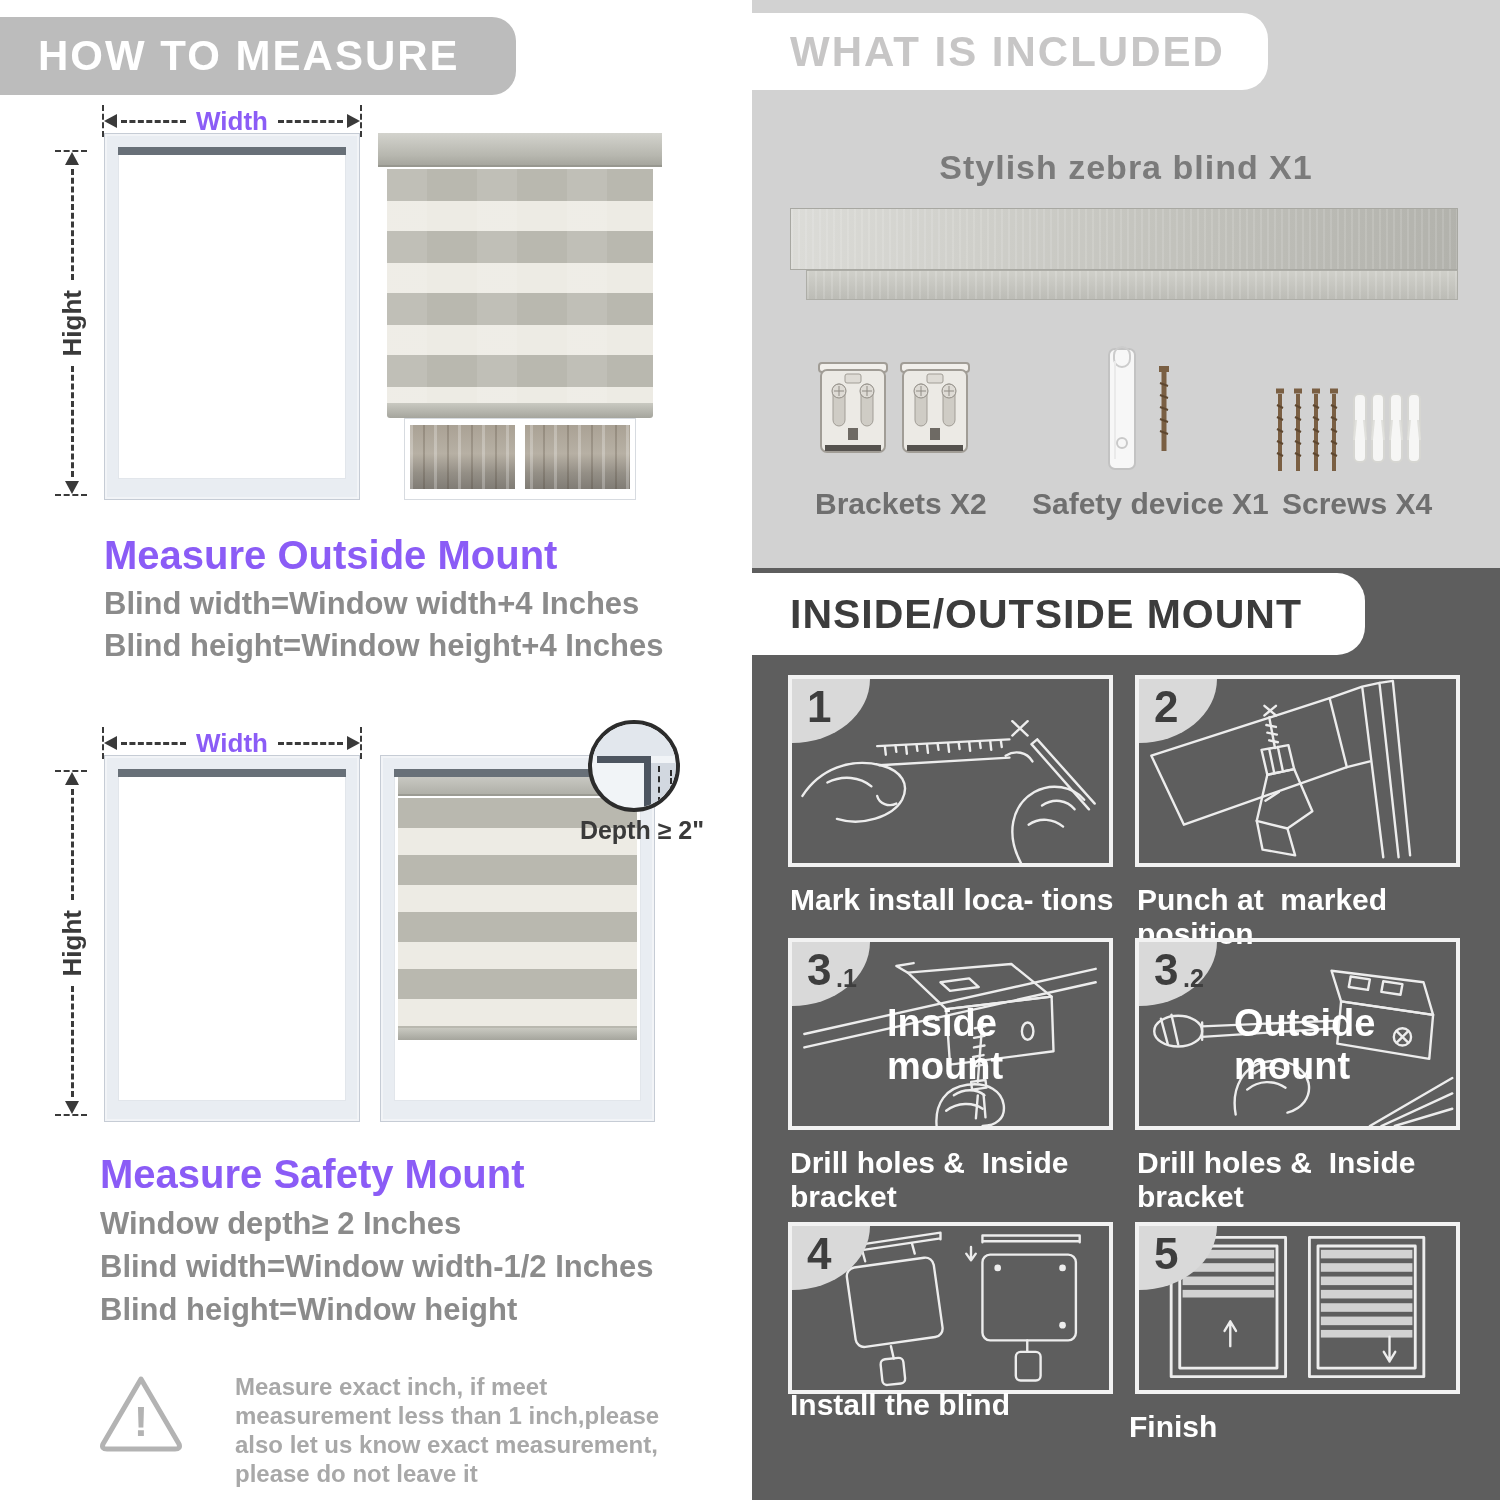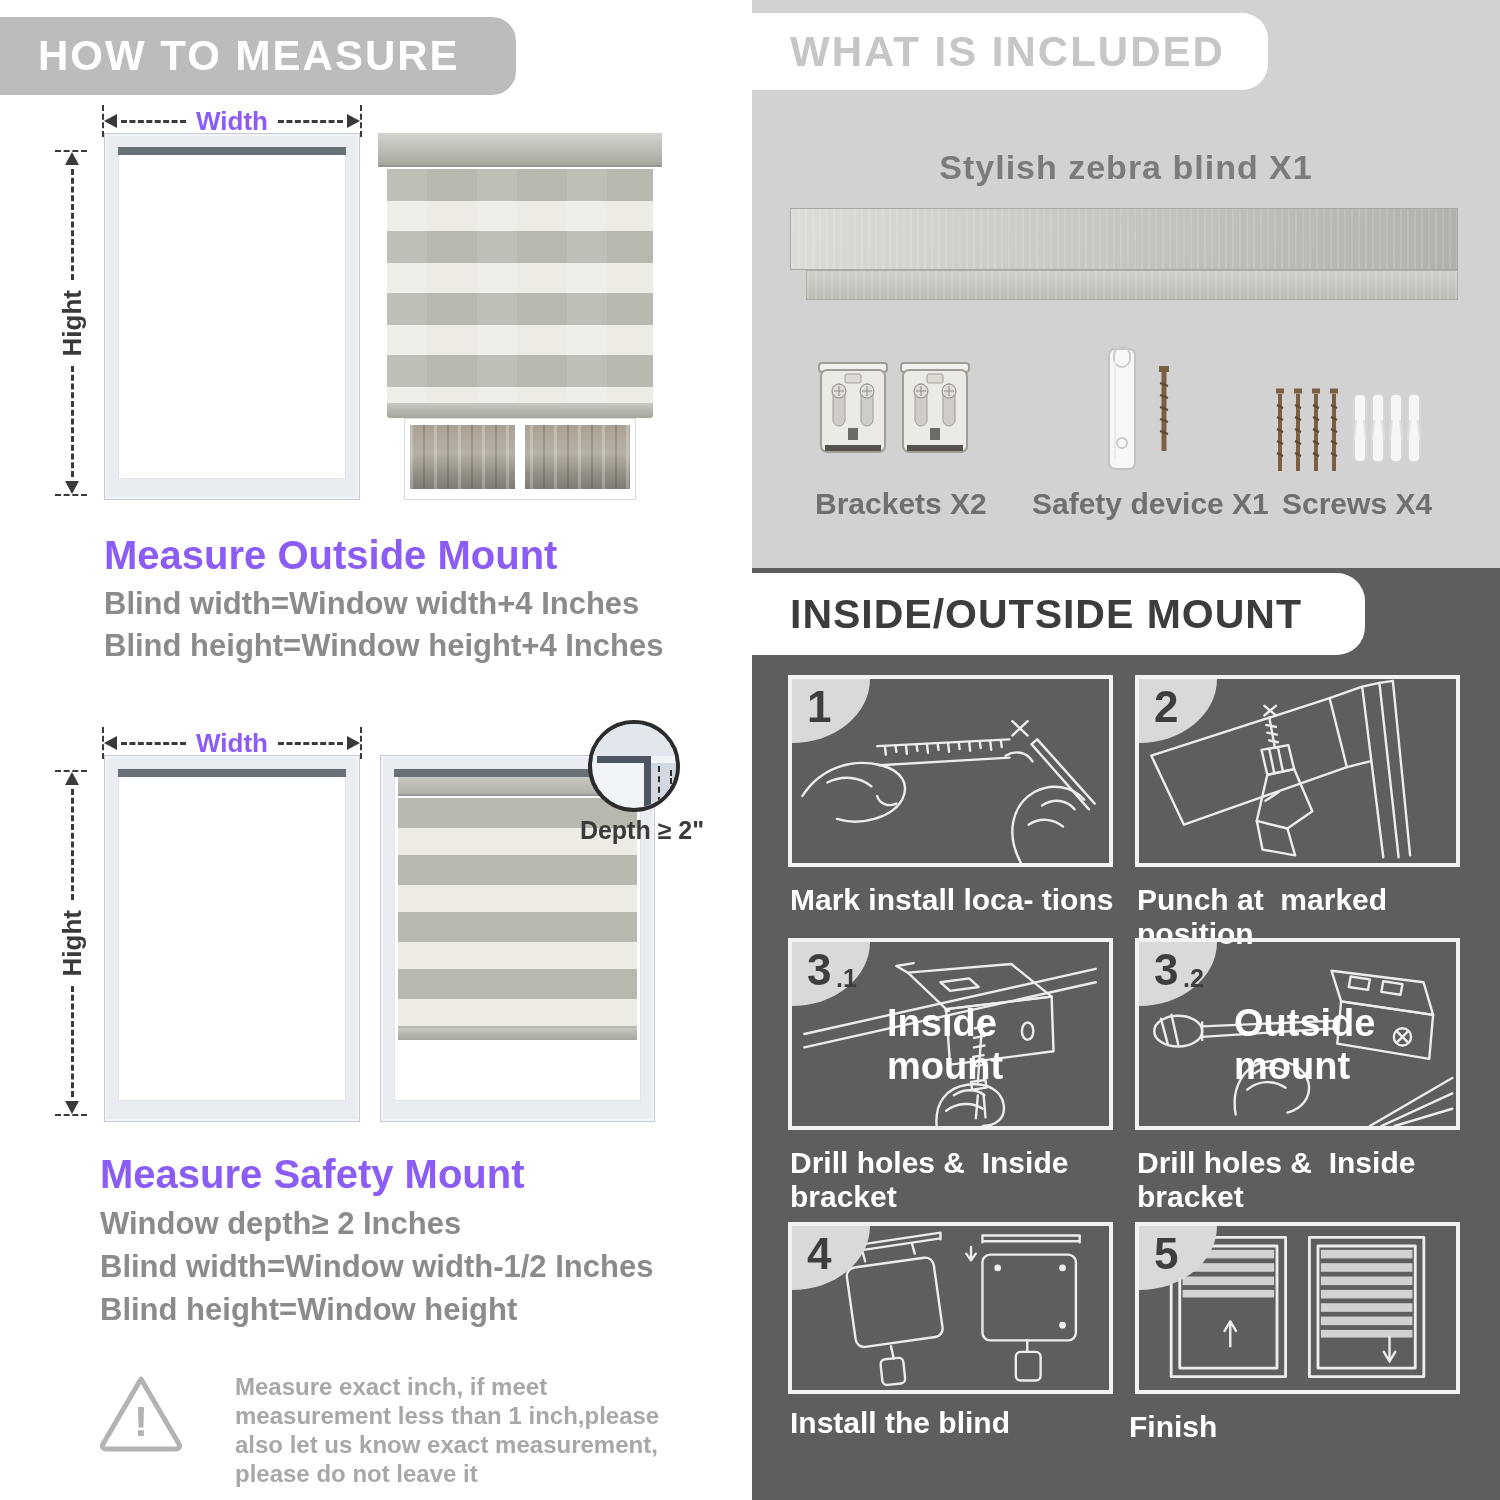--- a/index.html
+++ b/index.html
@@ -427,21 +427,21 @@
         </g>
         <circle class="dot" cx="212" cy="44" r="3.5"></circle>
           <circle class="dot" cx="280" cy="44" r="3.5"></circle>
           <circle class="dot" cx="280" cy="104" r="3.5"></circle>
       </svg>
       <div class="badge">
         <span class="n">4</span>
         <span class="ns"></span>
       </div>
     </div>
-    <div class="cap" style="left:38px;top:838px;">Install the blind</div>
+    <div class="cap" style="left:38px;top:820px;">Install the blind</div>
 
     <div class="step short" style="left:383px;top:654px;">
       <svg class="art" viewBox="0 0 325 172">
         <g class="sketch3">
           <rect x="30" y="12" width="120" height="146"></rect>
             <rect x="39" y="21" width="102" height="128"></rect>
           <rect x="175" y="12" width="120" height="146"></rect>
             <rect x="184" y="21" width="102" height="128"></rect>
         </g>
         <g class="bar5">

